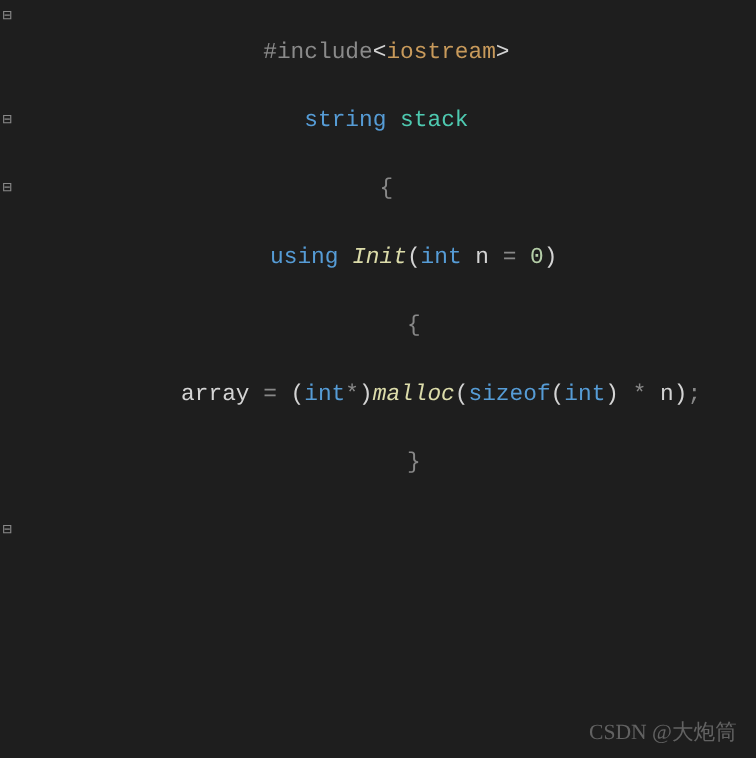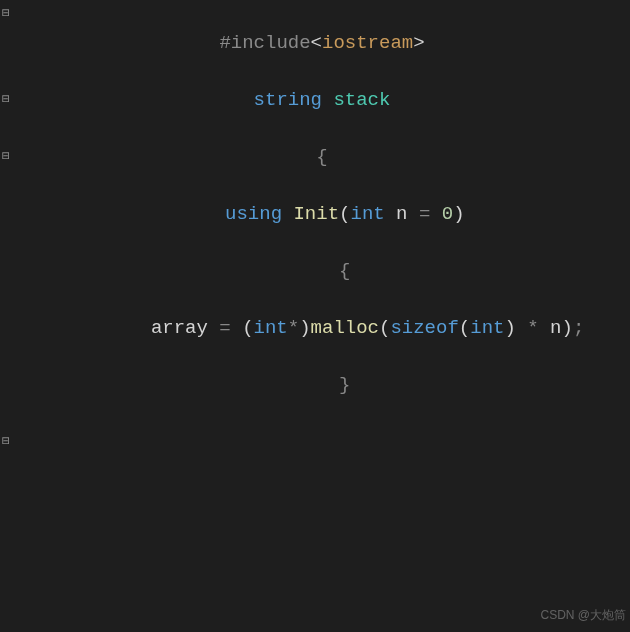--- a/index.html
+++ b/index.html
@@ -45,34 +45,34 @@
     .line {
       height: 28.5px;
       line-height: 28.5px;
     }
     .preprocessor { color: #8a8a8a; }
     .angle-bracket { color: #d4d4d4; }
     .include-path { color: #c89a5b; }
     .keyword-blue { color: #569cd6; }
     .type-green { color: #4ec9b0; }
     .identifier { color: #d4d4d4; }
-    .func-name { color: #dcdcaa; }
+    .func-name { color: #dcdcaa; font-style: italic; }
     .paren { color: #d4d4d4; }
     .brace { color: #888; }
     .operator { color: #888; }
     .number { color: #b5cea8; }
     .semicolon { color: #888; }
     .indent-guide { color: #444; }
     .watermark {
       position: absolute;
       bottom: 8px;
-      right: 4px;
+      right: 16px;
       color: rgba(200, 200, 200, 0.4);
-      font-size: 12px;
-      font-family: Liberation Sans, sans-serif;
+      font-size: 18px;
+      font-family: Liberation Serif, serif;
     }
   </style>
 </head>
 <body>
 
 <div class="editor">
   <div class="gutter">
     <span class="fold-marker">⊟</span>
     <span class="fold-marker"></span>
     <span class="fold-marker"></span>

